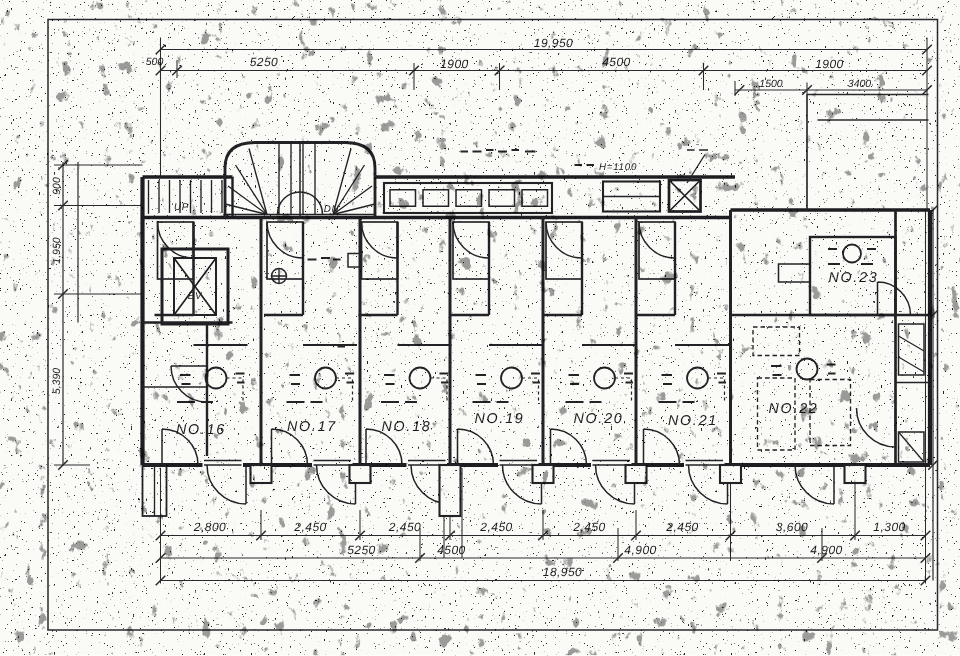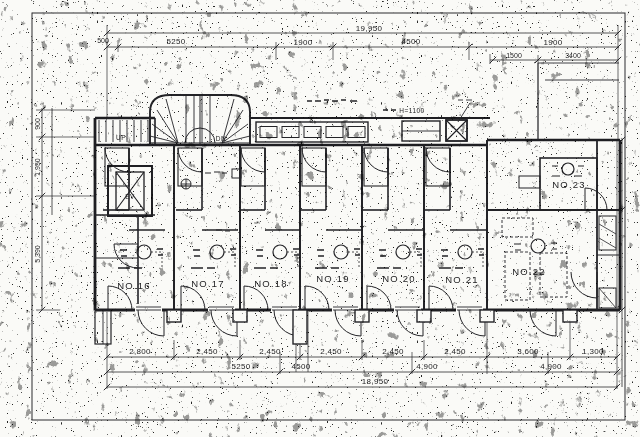--- a/index.html
+++ b/index.html
@@ -1,17 +1,17 @@
 <!DOCTYPE html>
 <html><head>
 <meta charset="utf-8">
 <style>
   html,body{margin:0;padding:0;background:#ffffff;}
   .sheet{position:relative;width:640px;height:437px;background:#fafaf7;overflow:hidden;
-         font-family:"Liberation Sans",sans-serif;}
+         font-family:"Liberation Sans",sans-serif;font-style:italic;}
   svg{position:absolute;left:0;top:0;}
   svg text{fill:#1d1d1f;font-family:"Liberation Sans",sans-serif;}
   .dim{font-size:8px;letter-spacing:.3px;}
   .dim-sm{font-size:7px;}
   .unitlbl{font-size:9.5px;letter-spacing:1.2px;}
   .tiny{font-size:6.5px;letter-spacing:.5px;}
 </style>
 </head>
 <body>
 

